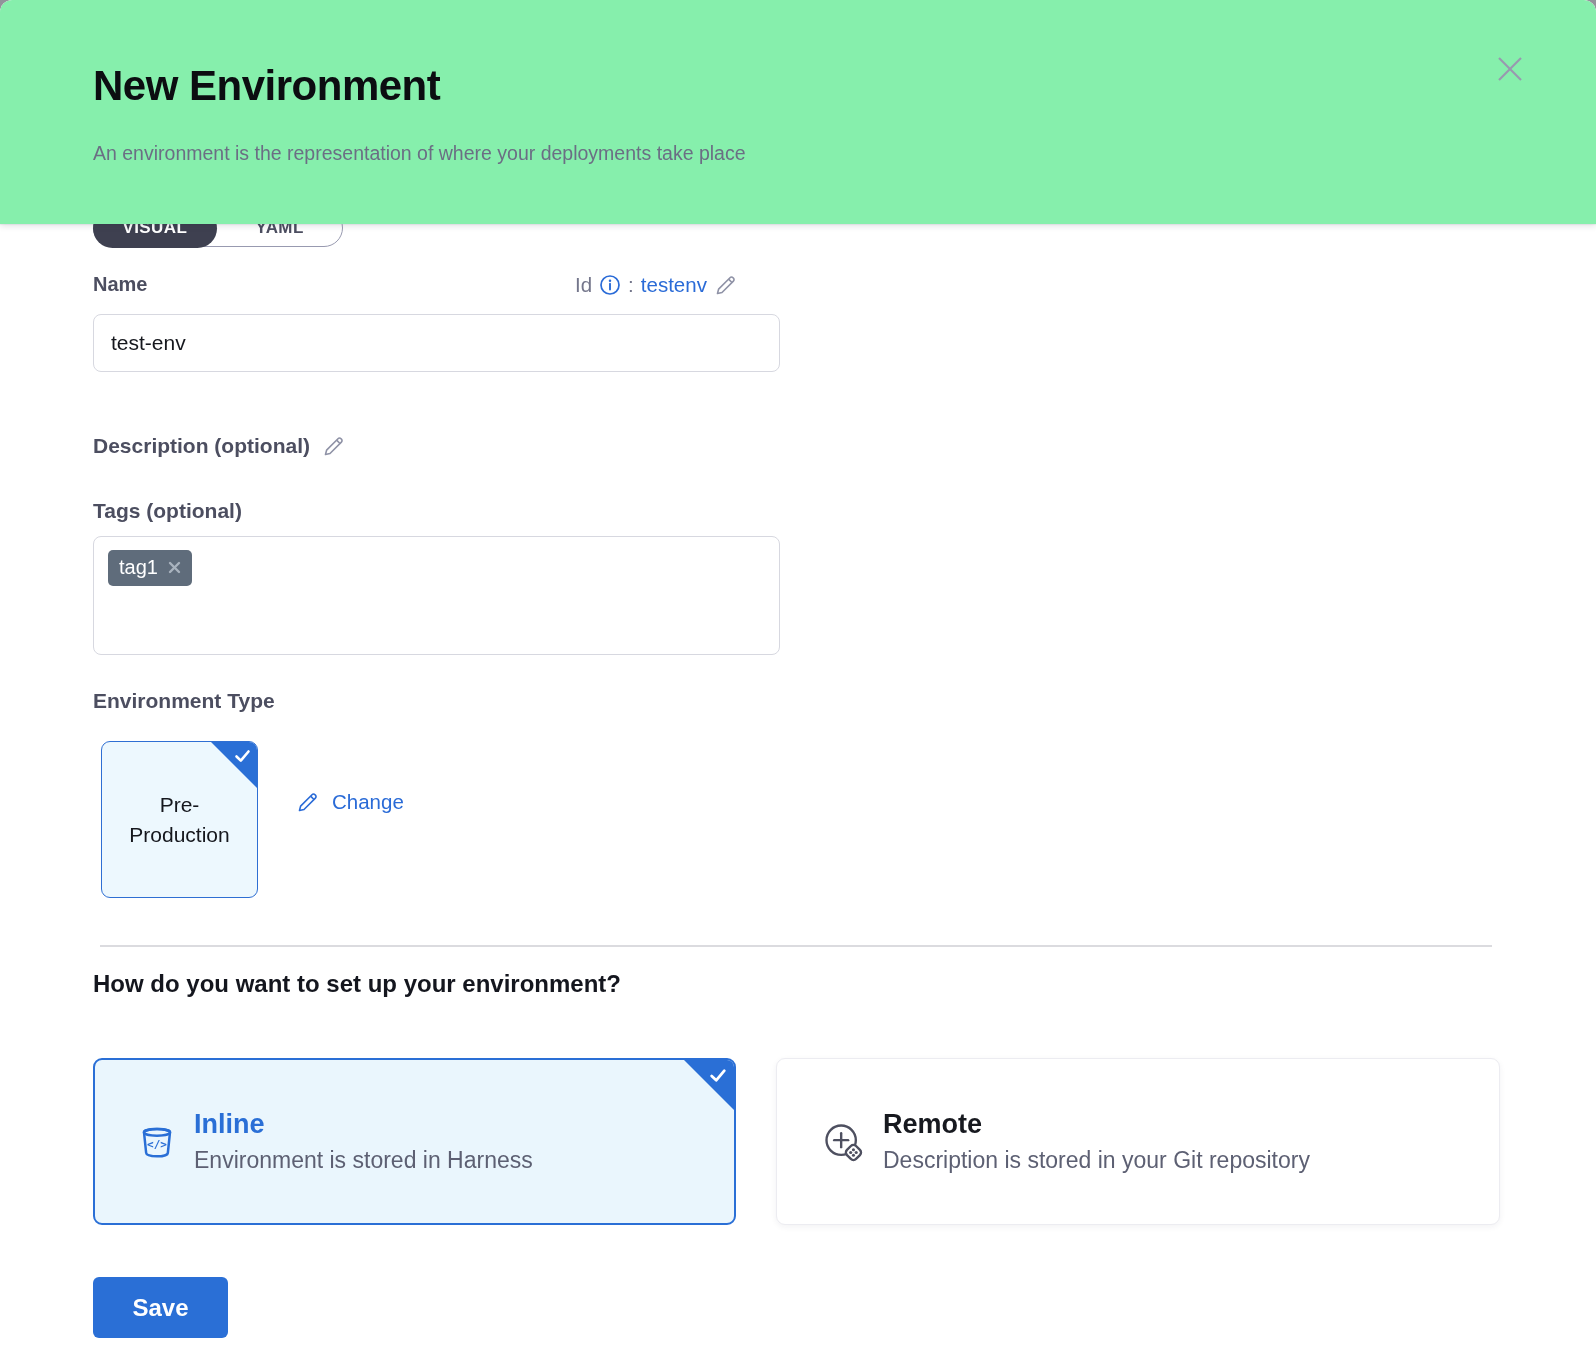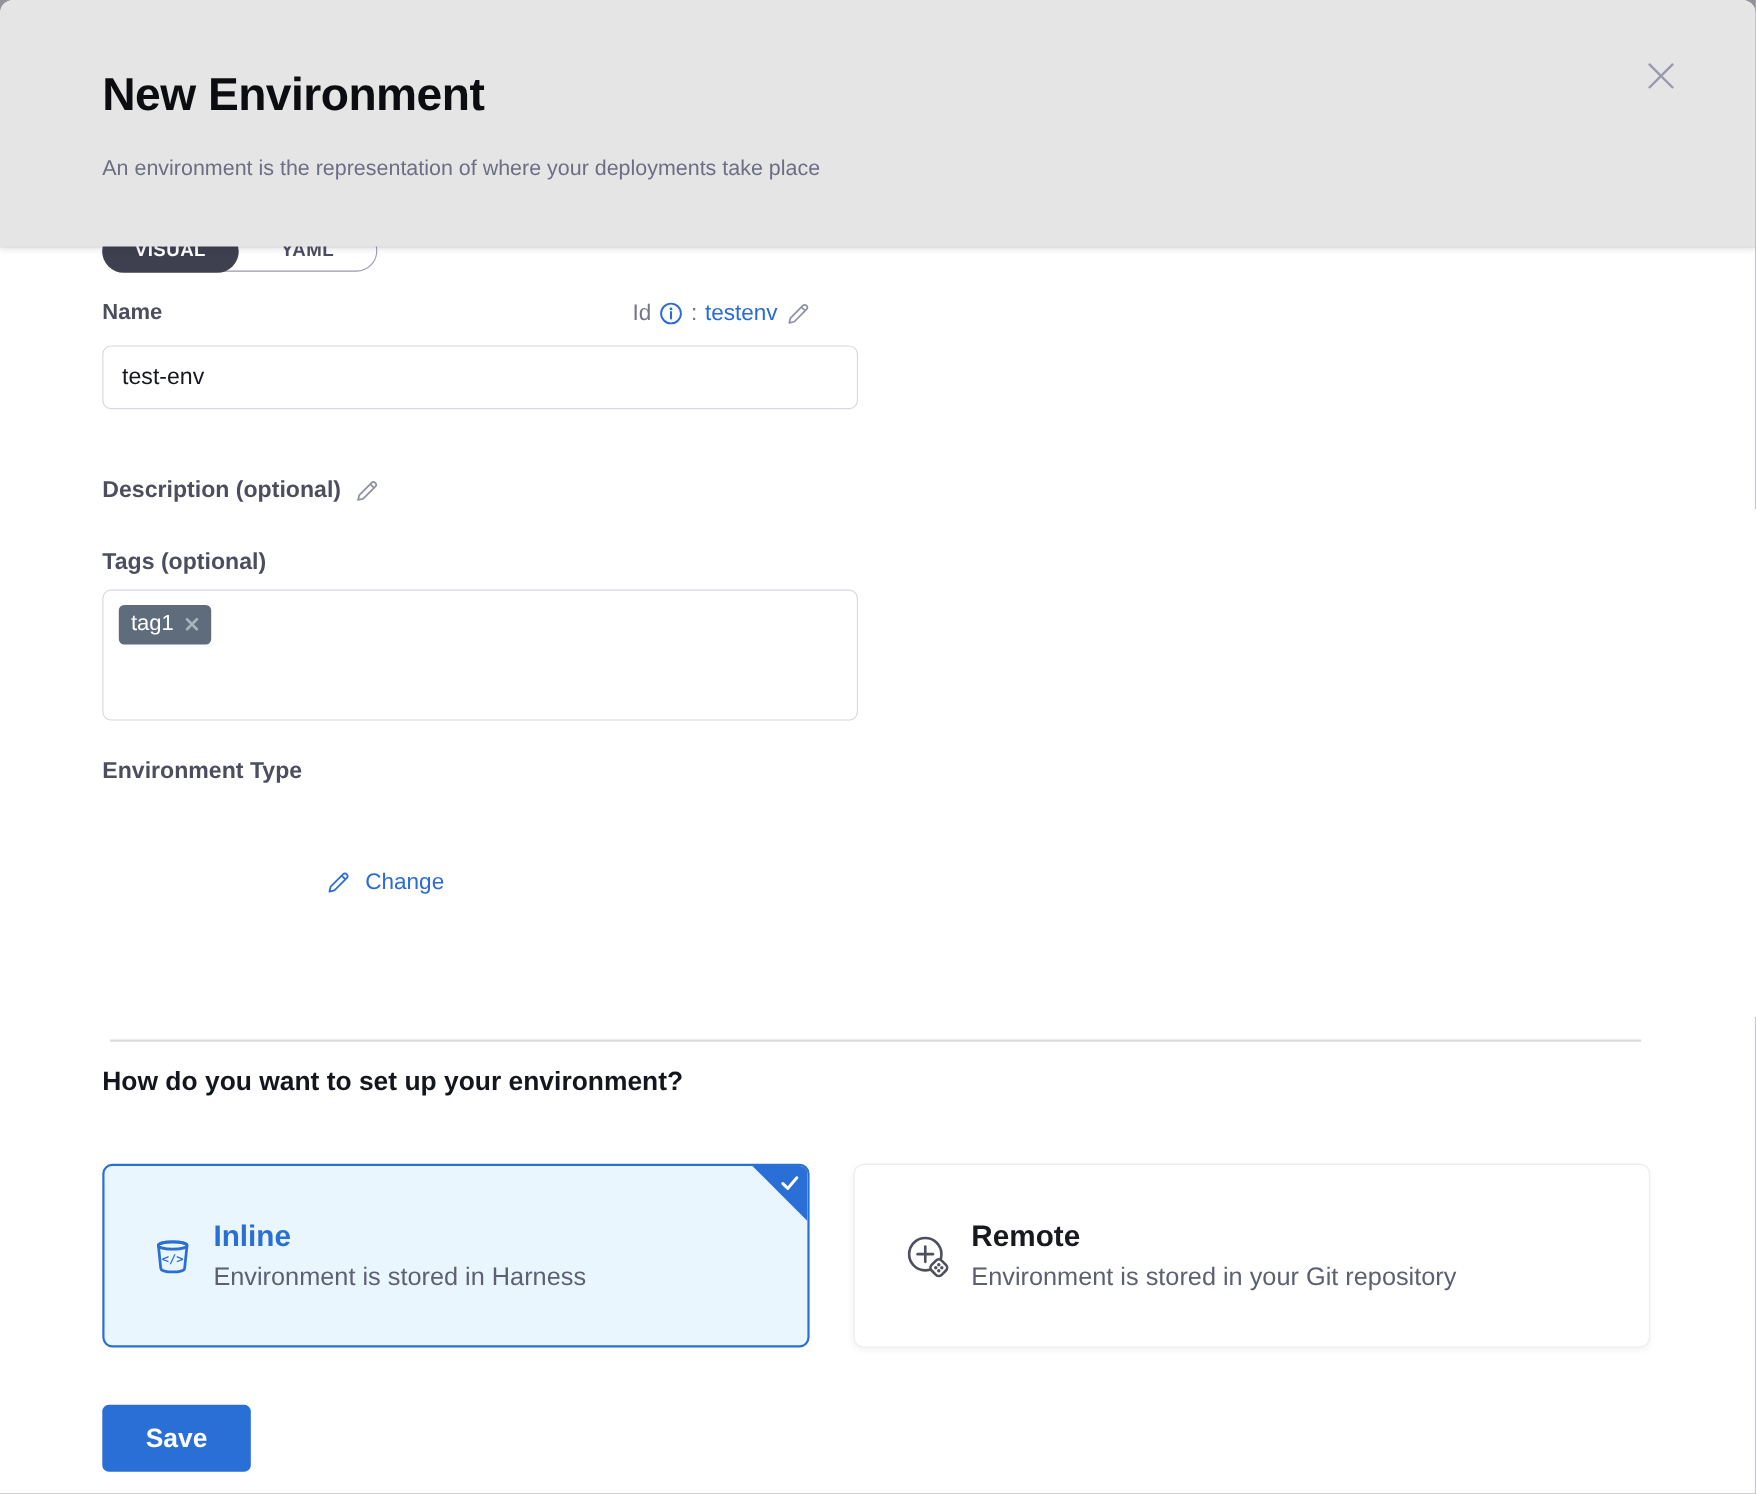--- a/index.html
+++ b/index.html
@@ -1,20 +1,20 @@
 <!DOCTYPE html>
 <html><head>
 <meta charset="utf-8">
 <style>
   html,body{margin:0;padding:0;background:#91929a;font-family:"Liberation Sans","DejaVu Sans",sans-serif;}
   .stage{width:1596px;height:1358px;position:relative;overflow:hidden;}
   .dialog{position:absolute;inset:0;background:#ffffff;border-radius:12px 12px 0 0;overflow:hidden;}
 
   
-  .header{position:absolute;top:0;left:0;right:0;height:224px;background:#e5e5e5;z-index:5;
+  .header{position:absolute;top:0;left:0;right:0;height:224px;background:#86efac;z-index:5;
           box-shadow:0 2px 6px rgba(40,41,61,.14),0 1px 1px rgba(40,41,61,.06);border-radius:12px 12px 0 0;}
   .title{position:absolute;left:93px;top:60px;margin:0;font-size:42px;line-height:52px;font-weight:700;
          color:#0c0d11;letter-spacing:-.5px;}
   .subtitle{position:absolute;left:93px;top:142px;margin:0;font-size:19.5px;color:#6b6e84;}
   .close-btn{position:absolute;top:52px;right:68px;width:36px;height:36px;background:none;border:none;
              cursor:pointer;padding:0;}
 
   
   .tabs{position:absolute;left:93px;top:209px;z-index:1;display:flex;height:38px;width:250px;
         border:1.5px solid #989ab0;border-radius:20px;background:#fff;box-sizing:border-box;}
@@ -128,20 +128,27 @@
       <span class="chip">
         <span>tag1</span>
         <svg width="15" height="15" viewBox="0 0 15 15">
           <line x1="3" y1="3" x2="12" y2="12" stroke="#a9b3be" stroke-width="2.4" stroke-linecap="round"></line>
           <line x1="12" y1="3" x2="3" y2="12" stroke="#a9b3be" stroke-width="2.4" stroke-linecap="round"></line>
         </svg>
       </span>
     </div>
 
     <div class="label label-lg" style="top:689px;">Environment Type</div>
+    <div class="envtype-card">
+      <span class="corner"></span>
+      <svg class="corner-check" width="17" height="15" viewBox="0 0 17 15">
+        <polyline points="2.5,7.5 6.8,11.6 14.5,2.5" fill="none" stroke="#fff" stroke-width="2.6" stroke-linecap="round" stroke-linejoin="round"></polyline>
+      </svg>
+      <span class="txt">Pre-Production</span>
+    </div>
     <div class="change-link">
       <svg width="24" height="24" viewBox="0 0 24 24">
         <path d="M3.5 20.5l1.1-4.4L16 4.7a2.1 2.1 0 0 1 3 0l.4.4a2.1 2.1 0 0 1 0 3L8 19.5l-4.5 1z" fill="none" stroke="#2a6bd7" stroke-width="1.6" stroke-linejoin="round"></path>
         <line x1="14.6" y1="6.1" x2="18" y2="9.5" stroke="#2a6bd7" stroke-width="1.6"></line>
       </svg>
       <span>Change</span>
     </div>
 
     <div class="divider"></div>
 
@@ -169,20 +176,20 @@
         <line x1="11" y1="7.2" x2="11" y2="14.8" stroke="#4e5060" stroke-width="1.3" stroke-linecap="round"></line>
         <line x1="7.2" y1="11" x2="14.8" y2="11" stroke="#4e5060" stroke-width="1.3" stroke-linecap="round"></line>
         <rect x="14.2" y="14.2" width="7" height="7" rx="2" transform="rotate(45 17.7 17.7)" fill="#ffffff" stroke="#4e5060" stroke-width="1.3"></rect>
         <circle cx="17.7" cy="16.2" r="0.85" fill="#4e5060"></circle>
         <circle cx="17.7" cy="19.2" r="0.85" fill="#4e5060"></circle>
         <circle cx="16.2" cy="17.7" r="0.85" fill="#4e5060"></circle>
         <circle cx="19.2" cy="17.7" r="0.85" fill="#4e5060"></circle>
       </svg>
       <div>
         <p class="opt-title">Remote</p>
-        <p class="opt-desc">Environment is stored in your Git repository</p>
+        <p class="opt-desc">Description is stored in your Git repository</p>
       </div>
     </div>
 
     <button class="btn btn-save">Save</button>
 
   </div>
 </div>
 
 </body></html>

